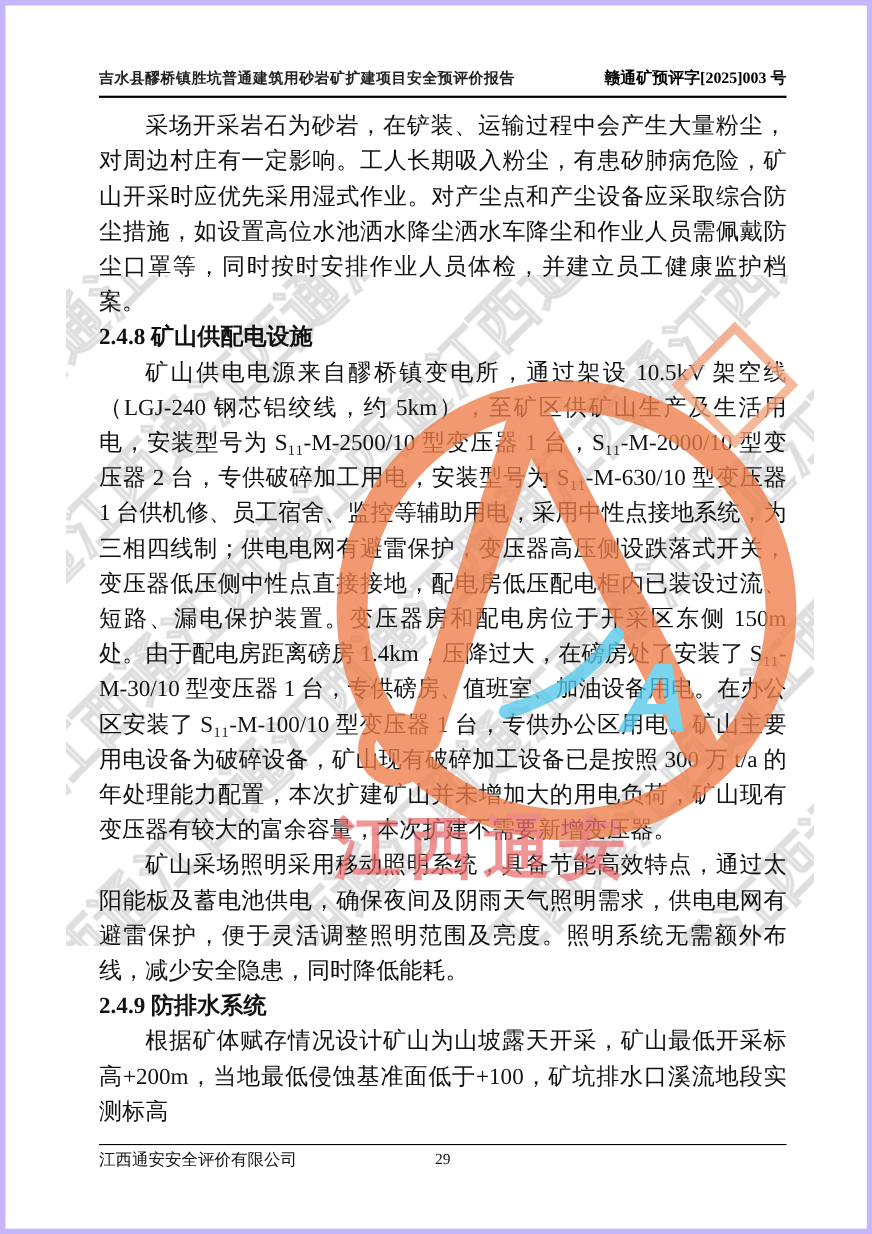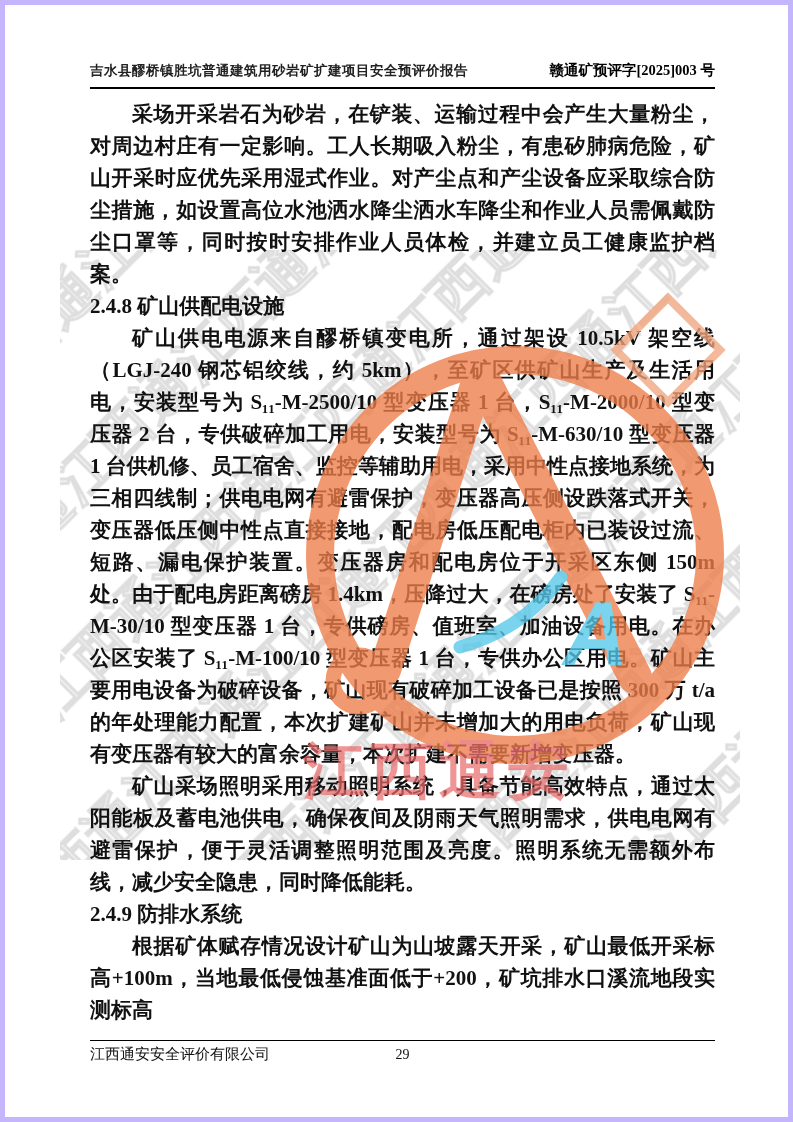--- a/index.html
+++ b/index.html
@@ -29,21 +29,21 @@
     font-weight:bold;font-size:14.5px;color:#000;white-space:nowrap;margin-left:44px;
   }
   
   .content{
     position:absolute;left:85px;top:93px;width:625px;z-index:1;
   }
   .content p,.content h3{
     margin:0;font-size:21px;line-height:32px;text-align:justify;
     font-weight:normal;
   }
-  .content p.indent{text-indent:2em;font-weight:bold;}
+  .content p.indent{text-indent:2em;}
   .content h3{font-weight:bold;text-align:left;}
   
   .footer{
     position:absolute;left:85px;top:1035px;width:625px;
     border-top:1.5px solid #000;
     padding-top:4px;
   }
   .footer-company{font-size:15px;color:#111;margin-top:40px;}
   .footer-page{
     position:absolute;left:0;right:0;top:6px;text-align:center;
@@ -71,21 +71,21 @@
     <span class="header-left">吉水县醪桥镇胜坑普通建筑用砂岩矿扩建项目安全预评价报告</span>
     <span class="header-right">赣通矿预评字[2025]003 号</span>
   </div>
 
   <div class="content">
     <p class="indent">采场开采岩石为砂岩，在铲装、运输过程中会产生大量粉尘，对周边村庄有一定影响。工人长期吸入粉尘，有患矽肺病危险，矿山开采时应优先采用湿式作业。对产尘点和产尘设备应采取综合防尘措施，如设置高位水池洒水降尘洒水车降尘和作业人员需佩戴防尘口罩等，同时按时安排作业人员体检，并建立员工健康监护档案。</p>
     <h3>2.4.8 矿山供配电设施</h3>
     <p class="indent">矿山供电电源来自醪桥镇变电所，通过架设 10.5kV 架空线（LGJ-240 钢芯铝绞线，约 5km），至矿区供矿山生产及生活用电，安装型号为 S₁₁-M-2500/10 型变压器 1 台，S₁₁-M-2000/10 型变压器 2 台，专供破碎加工用电，安装型号为 S₁₁-M-630/10 型变压器 1 台供机修、员工宿舍、监控等辅助用电，采用中性点接地系统，为三相四线制；供电电网有避雷保护，变压器高压侧设跌落式开关，变压器低压侧中性点直接接地，配电房低压配电柜内已装设过流、短路、漏电保护装置。变压器房和配电房位于开采区东侧 150m 处。由于配电房距离磅房 1.4km，压降过大，在磅房处了安装了 S₁₁-M-30/10 型变压器 1 台，专供磅房、值班室、加油设备用电。在办公区安装了 S₁₁-M-100/10 型变压器 1 台，专供办公区用电。矿山主要用电设备为破碎设备，矿山现有破碎加工设备已是按照 300 万 t/a 的年处理能力配置，本次扩建矿山并未增加大的用电负荷，矿山现有变压器有较大的富余容量，本次扩建不需要新增变压器。</p>
     <p class="indent">矿山采场照明采用移动照明系统，具备节能高效特点，通过太阳能板及蓄电池供电，确保夜间及阴雨天气照明需求，供电电网有避雷保护，便于灵活调整照明范围及亮度。照明系统无需额外布线，减少安全隐患，同时降低能耗。</p>
     <h3>2.4.9 防排水系统</h3>
-    <p class="indent">根据矿体赋存情况设计矿山为山坡露天开采，矿山最低开采标高+100m，当地最低侵蚀基准面低于+200，矿坑排水口溪流地段实测标高</p>
+    <p class="indent">根据矿体赋存情况设计矿山为山坡露天开采，矿山最低开采标高+200m，当地最低侵蚀基准面低于+100，矿坑排水口溪流地段实测标高</p>
   </div>
 
   <svg class="wm-stamp" width="450" height="525" viewBox="0 0 450 525">
     <g opacity="0.78">
 
       <circle cx="230" cy="270" r="195" fill="none" stroke-width="28" stroke="#ee7d4a"></circle>
 
       <polygon points="331,65 383,13 435,65 383,117" fill="none" stroke-width="8" stroke="#f2a57e"></polygon>
 
       <path d="M195,88 L100,385" fill="none" stroke-width="32" stroke-linecap="round" stroke="#ee7d4a"></path>

